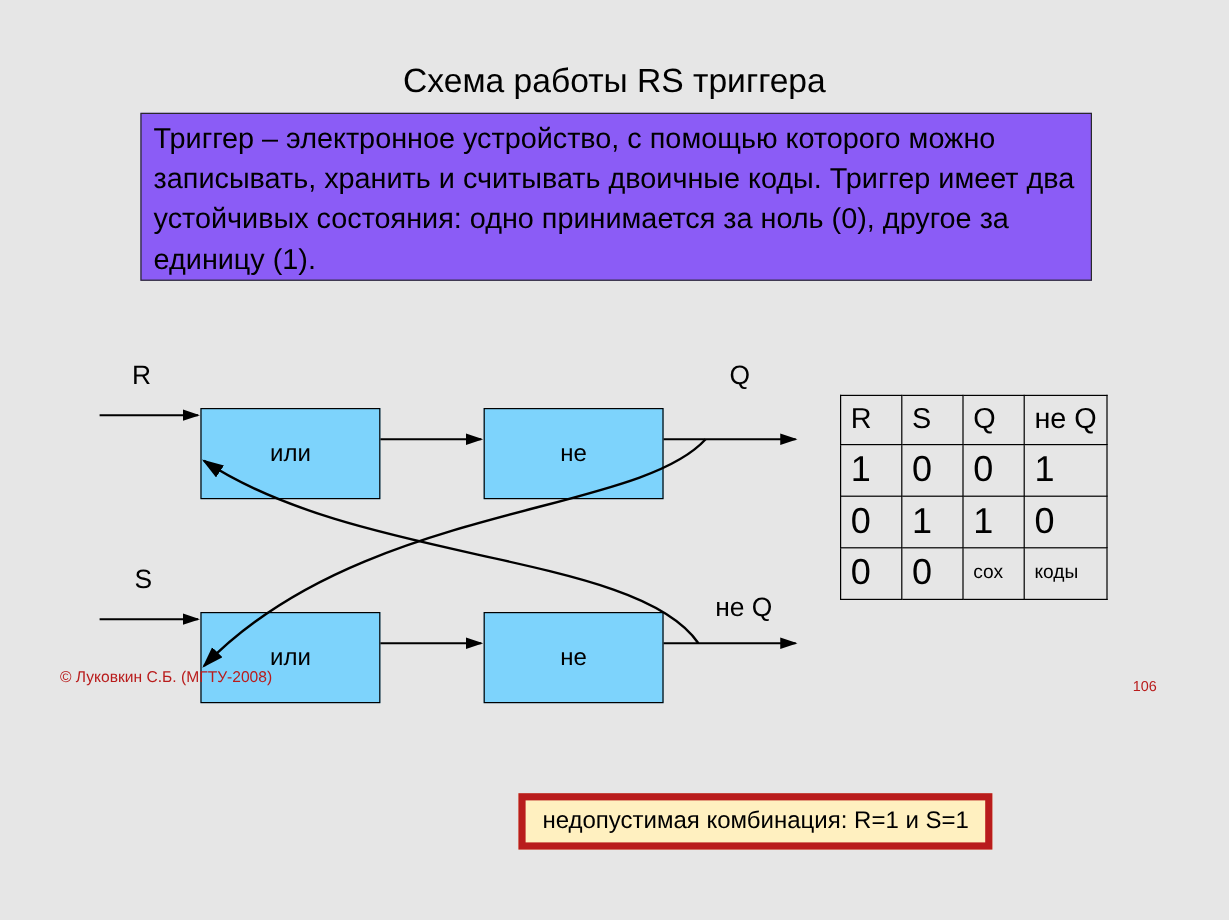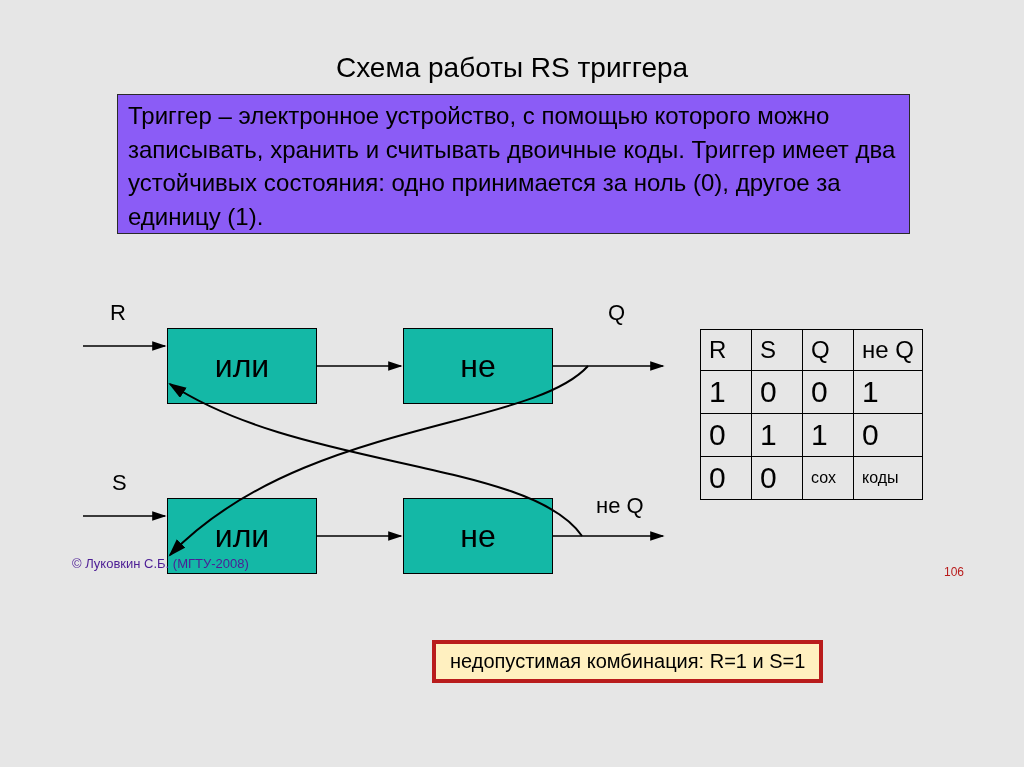--- a/index.html
+++ b/index.html
@@ -34,27 +34,28 @@
     border: 1px solid #2a2a2a;
     padding: 4px 10px 4px 10px;
     box-sizing: border-box;
     font-size: 24px;
     line-height: 1.4;
   }
   .gate {
     position: absolute;
     width: 150px;
     height: 76px;
-    background: #14b8a6;
+    background: #7dd3fc;
     border: 1px solid #000;
     box-sizing: border-box;
     display: flex;
     align-items: center;
     justify-content: center;
-    font-size: 32px;
+    font-size: 20px;
+    margin-top: 12px;
   }
   .svg-layer {
     position: absolute;
     top: 0; left: 0;
     width: 1024px; height: 767px;
     pointer-events: none;
   }
   .io-label {
     position: absolute;
     font-size: 22px;
@@ -76,33 +77,33 @@
   .truth-table .small {
     font-size: 16px;
     border-radius: 21px;
   }
   .truth-table .big {
     font-size: 30px;
     line-height: 1;
   }
   .forbidden-box {
     position: absolute;
-    top: 640px;
+    top: 661px;
     left: 432px;
     background: #fff0c0;
-    border: 4px solid #b91c1c;
+    border: 6px solid #b91c1c;
     padding: 6px 14px;
     font-size: 20px;
   }
   .copyright {
     position: absolute;
     bottom: 40px;
-    left: 72px;
+    left: 50px;
     font-size: 13px;
-    color: #4c1d95;
+    color: #b91c1c;
   }
   .pagenum {
     position: absolute;
     bottom: 32px;
     right: 60px;
     font-size: 12px;
     color: #b91c1c;
   }
 </style>
 </head>

